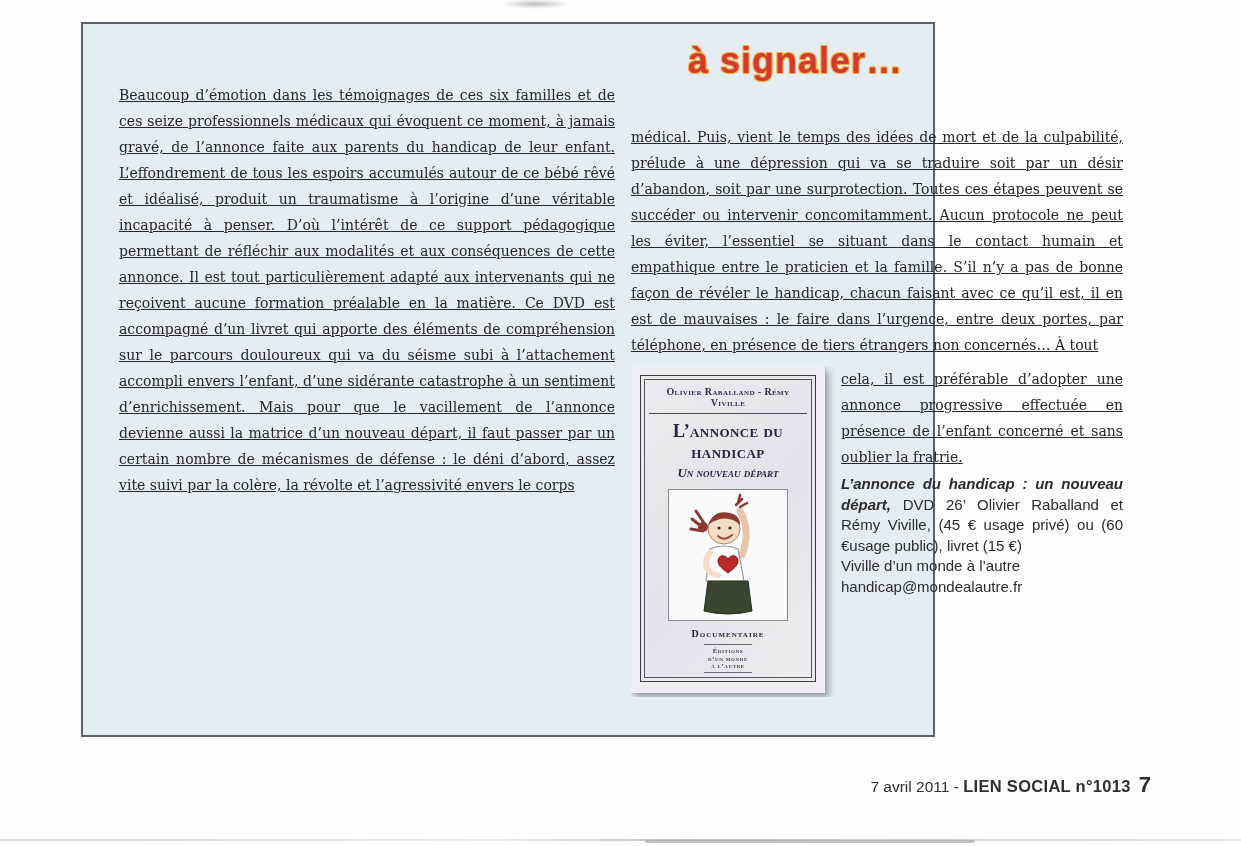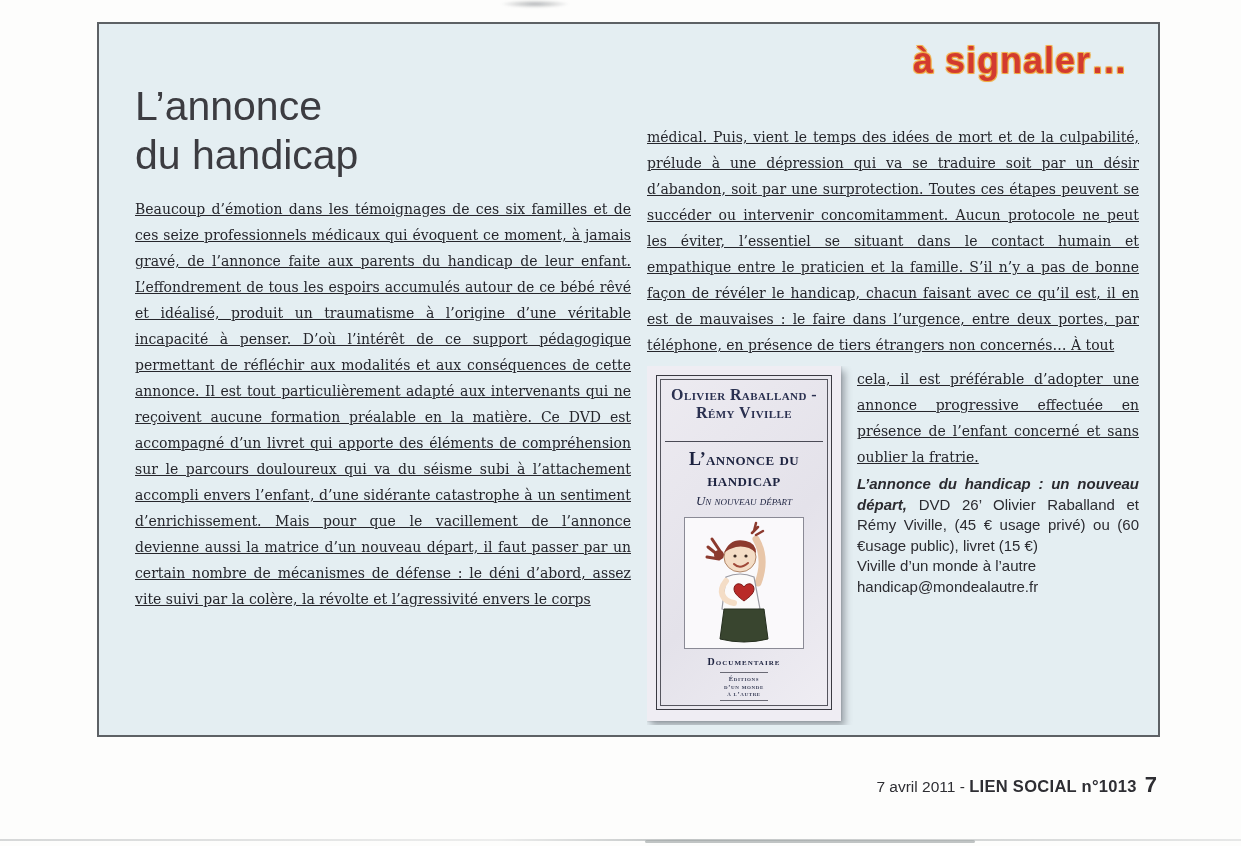--- a/index.html
+++ b/index.html
@@ -17,22 +17,22 @@
   }
   .scan-edge-bottom {
     position: absolute; left: 0; top: 839px; width: 1241px; height: 2px;
     background: linear-gradient(to right, rgba(140,145,148,.35), rgba(140,145,148,.15) 40%, rgba(120,128,130,.45) 55%, rgba(140,145,148,.2));
   }
   .scan-edge-bottom-dark {
     position: absolute; left: 645px; top: 840px; width: 330px; height: 3px;
     background: #9fa6a6; opacity: .65; border-radius: 2px;
   }
   .page-panel {
-    position: absolute; left: 97px; top: 22px;
-    width: 1063px; height: 715px;
+    position: absolute; left: 81px; top: 22px;
+    width: 854px; height: 715px;
     background: #e4eef2;
     border: 2px solid #5d6165;
     box-sizing: border-box;
   }
   .badge {
     position: absolute; top: 16px; right: 30px;
     font-size: 36px; font-weight: 700; letter-spacing: 1px;
     color: #d23a30;
     text-shadow:
       0 0 1px #f2a93b, 0 0 2px #f2a93b,
@@ -62,30 +62,30 @@
     box-shadow: 4px 5px 7px rgba(70,75,85,.45), 0 0 2px rgba(100,100,110,.4);
   }
   .dvd-frame {
     border: 1px solid #3a3a42;
     box-shadow: inset 0 0 0 3px #eae8ef, inset 0 0 0 4px #55555e;
     padding: 10px 6px 8px 6px; text-align: center;
     background: linear-gradient(135deg, #edebf1 0%, #e4e2ea 55%, #efedf3 100%);
   }
   .dvd-authors {
     font-family: "Liberation Serif", serif; font-variant: small-caps;
-    font-weight: 700; font-size: 16px; letter-spacing: .4px; color: #2a3050;
-    padding-bottom: 19px; border-bottom: 1px solid #4a4a55; margin: 0 2px 7px 2px;
+    font-weight: 700; font-size: 10px; letter-spacing: .4px; color: #2a3050;
+    padding-bottom: 5px; border-bottom: 1px solid #4a4a55; margin: 0 2px 7px 2px;
   }
   .dvd-title {
     font-family: "Liberation Serif", serif; font-variant: small-caps;
     font-weight: 700; font-size: 18px; letter-spacing: .4px; color: #1d2340;
   }
   .dvd-subtitle {
     font-family: "Liberation Serif", serif; font-variant: small-caps;
-    font-style: italic; font-weight: 400; font-size: 13px; color: #1d2340;
+    font-style: italic; font-weight: 700; font-size: 13px; color: #1d2340;
     margin-top: 2px;
   }
   .dvd-art {
     margin: 8px auto 7px auto; width: 118px; height: 130px;
     border: 1px solid #8a8a95; background: #faf9fb;
     display: flex; align-items: center; justify-content: center;
   }
   .dvd-genre {
     font-family: "Liberation Serif", serif; font-variant: small-caps;
     font-weight: 700; font-size: 10px; letter-spacing: 1px; color: #1d2340;
@@ -97,37 +97,36 @@
     display: inline-block; border-top: 1px solid #6a6a75; border-bottom: 1px solid #6a6a75;
     padding: 2px 4px;
   }
   .caption {
     font-family: "Liberation Sans", sans-serif;
     font-size: 15px; line-height: 20.5px; color: #2b2b30;
     text-align: justify; margin-top: 4px;
   }
   .caption .lead { font-weight: 700; font-style: italic; }
   .footer {
-    position: absolute; top: 772px; right: 84px;
+    position: absolute; top: 772px; right: 90px;
     font-size: 15.5px; color: #2e2e33; white-space: nowrap; text-align: right;
   }
   .footer .journal { font-weight: 700; font-size: 16.5px; letter-spacing: .3px; }
   .footer .pagenum { font-weight: 700; font-size: 22px; margin-left: 8px; }
 </style>
 </head>
 <body>
 
 <div class="scan-smudge-top"></div>
 
 <div class="page-panel">
 
   <div class="badge">à signaler…</div>
 
   <div class="col-left">
-    <h1 class="article-title"><span>L’annonce</span><br><span>du handicap</span></h1>
     <p class="body-text">Beaucoup d’émotion dans les témoignages de ces six familles et de ces seize professionnels médicaux qui évoquent ce moment, à jamais gravé, de l’annonce faite aux parents du handicap de leur enfant. L’effondrement de tous les espoirs accumulés autour de ce bébé rêvé et idéalisé, produit un traumatisme à l’origine d’une véritable incapacité à penser. D’où l’intérêt de ce support pédagogique permettant de réfléchir aux modalités et aux conséquences de cette annonce. Il est tout particulièrement adapté aux intervenants qui ne reçoivent aucune formation préalable en la matière. Ce DVD est accompagné d’un livret qui apporte des éléments de compréhension sur le parcours douloureux qui va du séisme subi à l’attachement accompli envers l’enfant, d’une sidérante catastrophe à un sentiment d’enrichissement. Mais pour que le vacillement de l’annonce devienne aussi la matrice d’un nouveau départ, il faut passer par un certain nombre de mécanismes de défense : le déni d’abord, assez vite suivi par la colère, la révolte et l’agressivité envers le corps</p>
   </div>
 
   <div class="col-right">
     <p class="body-text">médical. Puis, vient le temps des idées de mort et de la culpabilité, prélude à une dépression qui va se traduire soit par un désir d’abandon, soit par une surprotection. Toutes ces étapes peuvent se succéder ou intervenir concomitamment. Aucun protocole ne peut les éviter, l’essentiel se situant dans le contact humain et empathique entre le praticien et la famille. S’il n’y a pas de bonne façon de révéler le handicap, chacun faisant avec ce qu’il est, il en est de mauvaises : le faire dans l’urgence, entre deux portes, par téléphone, en présence de tiers étrangers non concernés… À tout</p>
 
     <div class="dvd-wrap">
       <div class="dvd-cover">
         <div class="dvd-frame">
           <div class="dvd-authors">Olivier Raballand - Rémy Viville</div>

